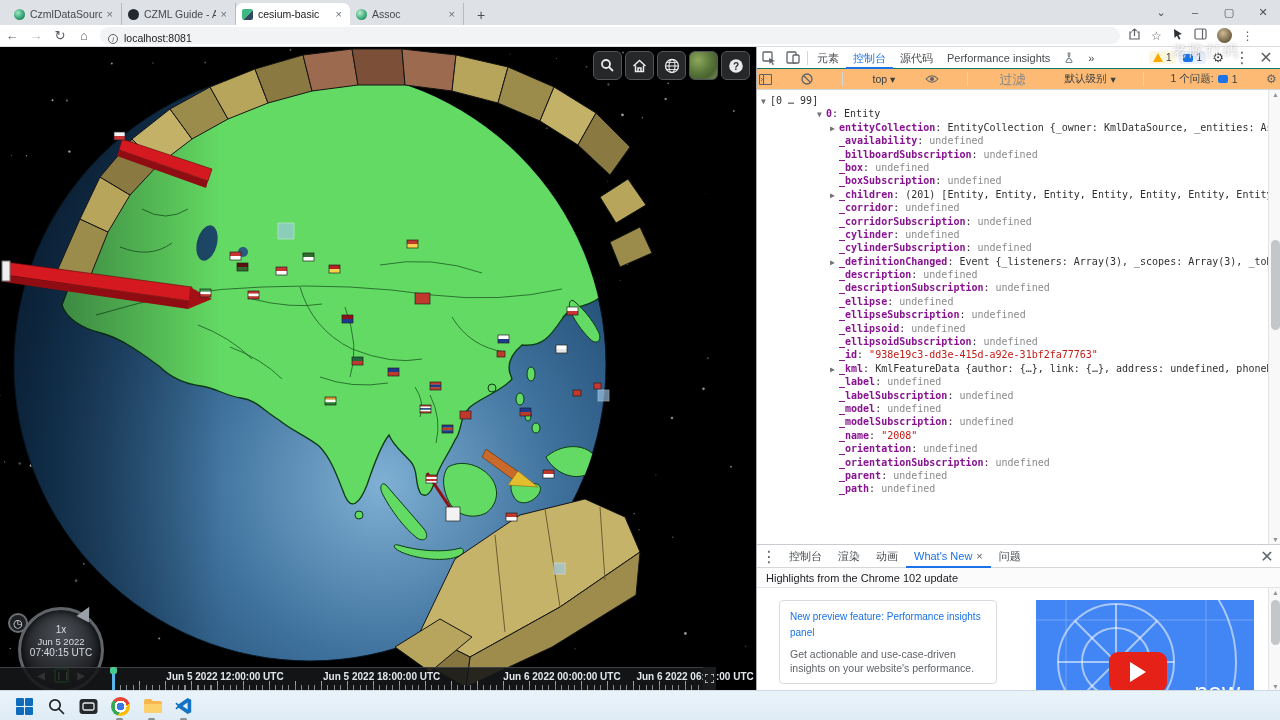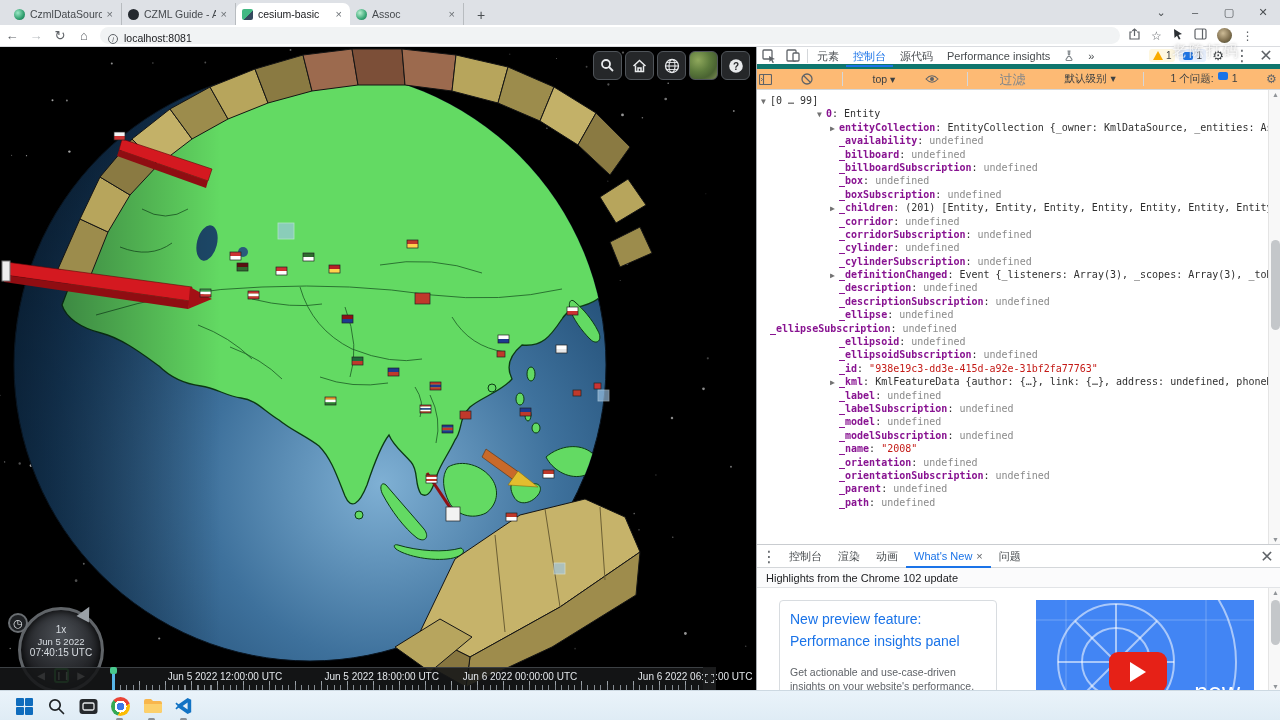--- a/index.html
+++ b/index.html
@@ -39,45 +39,45 @@
   #anim-pointer{position:absolute;left:58px;top:-4px;width:0;height:0;border-left:7px solid transparent;border-right:7px solid transparent;border-bottom:14px solid #9aa0a6;transform:rotate(28deg);}
   .anim-txt{position:absolute;width:100%;text-align:center;color:#d8dde2;}
   #anim-speed{top:14px;font-size:10px;}
   #anim-date{top:26px;font-size:9.5px;}
   #anim-time{top:37px;font-size:10px;}
   #anim-btns{position:absolute;bottom:7px;width:100%;display:flex;justify-content:center;gap:5px;}
   .abtn{width:15px;height:15px;color:#e8eaec;font-size:10px;line-height:15px;text-align:center;}
   .abtn.pause{border:2px solid #3fbf4e;border-radius:3px;background:#101510;color:#dff5df;line-height:12px;font-size:8px;letter-spacing:1px;}
   #clock-btn{position:absolute;left:-2px;top:8px;width:20px;height:20px;border-radius:50%;background:#1e2023;border:2px solid #6a6e72;color:#dfe3e6;font-size:11px;line-height:16px;text-align:center;}
   
-  #timeline{position:absolute;left:0;bottom:0;width:716px;height:23px;background:rgba(22,23,24,.88);border-top:1px solid #3c4044;}
+  #timeline{position:absolute;left:0;bottom:0;width:716px;height:23px;background:rgba(22,23,24,.88);border-top:1px solid #3c4044;font-weight:bold;}
   .tl-label{position:absolute;bottom:8px;transform:translateX(-50%);font-size:10px;color:#e2e6ea;white-space:nowrap;}
   #tl-ticks1{position:absolute;bottom:0;left:113px;right:13px;height:5px;background:repeating-linear-gradient(90deg,#848a90 0 1px,transparent 1px 6.5px);}
   #tl-ticks2{position:absolute;bottom:0;left:113px;right:13px;height:9px;background:repeating-linear-gradient(90deg,#9aa0a6 0 1px,transparent 1px 26px);}
   #tl-scrub{position:absolute;left:112px;bottom:0;width:3px;height:23px;background:#58b6e8;}
   #tl-scrub:before{content:"";position:absolute;left:-2px;top:0;width:7px;height:7px;background:#49c98e;border-radius:2px;}
   #tl-fs{position:absolute;right:0;bottom:0;width:13px;height:23px;background:#1a1b1c;color:#cfd4d8;display:flex;align-items:center;justify-content:center;}
   
   #devtools{position:absolute;left:756px;top:47px;width:524px;height:643px;background:#fff;border-left:1px solid #a9adb1;}
-  #dt-top{position:absolute;left:0;top:0;width:100%;height:22px;border-bottom:5px solid #0f766e;display:flex;align-items:center;background:#fff;}
+  #dt-top{position:absolute;left:0;top:0;width:100%;height:22px;border-bottom:1px solid #0f766e;display:flex;align-items:center;background:#fff;}
   .dt-ic{width:24px;display:flex;justify-content:center;color:#5f6368;}
   .dt-sep{width:1px;height:14px;background:#d4d7da;margin:0 2px;}
   .dt-tab{padding:0 7px;font-size:11px;color:#474b4e;height:22px;line-height:22px;white-space:nowrap;}
   .dt-tab.active{color:#1a73e8;box-shadow:inset 0 -2px 0 #1a73e8;}
   #dt-top .spacer{flex:1;}
   .badge{display:flex;align-items:center;font-size:10px;color:#3c4043;padding:1px 4px;border-radius:3px;gap:3px;}
   .badge.warn{background:#fef7e0;}
   .badge.iss{background:#e8f0fe;}
   .tri{width:0;height:0;border-left:5px solid transparent;border-right:5px solid transparent;border-bottom:9px solid #f9ab00;}
   .bub{width:10px;height:8px;background:#1a73e8;border-radius:2px;}
   #dt-bar2{position:absolute;left:0;top:22px;width:100%;height:21px;border-bottom:1px solid #d4d7da;display:flex;align-items:center;background:#fdba74;font-size:10.5px;color:#3c4043;gap:24px;}
   #ctx{margin:0 4px;white-space:nowrap;}
   #filter{flex:1;border:none;outline:none;font-size:13px;color:#202124;margin-left:6px;background:transparent;min-width:40px;}
   #filter::placeholder{color:#80868b;}
-  #dt-bar2 .rt{white-space:nowrap;margin:0 1px;display:flex;align-items:flex-start;gap:4px;}
+  #dt-bar2 .rt{white-space:nowrap;margin:0 1px;display:flex;align-items:center;gap:4px;}
   
   #console{position:absolute;left:0;top:43px;width:511px;height:454px;overflow:hidden;font-family:"DejaVu Sans Mono","Liberation Mono",monospace;font-size:10px;background:#fff;padding-top:4px;}
   .crow{height:13.4px;line-height:13.4px;white-space:pre;overflow:hidden;}
   .arr{display:inline-block;width:13px;color:#727272;font-size:8px;text-align:center;}
   .ckey{color:#881391;font-weight:bold;}
   .cp{color:#303030;}
   .cu{color:#8a8a8a;}
   .cs{color:#c41a16;}
   .vscroll{position:absolute;width:13px;background:#f8f8f8;border-left:1px solid #e4e4e4;}
   .vthumb{position:absolute;left:2px;width:9px;background:#c4c7ca;border-radius:5px;}
@@ -85,21 +85,21 @@
   
   #drawer{position:absolute;left:0;top:497px;width:524px;height:146px;border-top:1px solid #c9ccd0;background:#fff;}
   #dw-tabs{position:absolute;left:0;top:0;width:100%;height:23px;border-bottom:1px solid #d4d7da;display:flex;align-items:center;background:#fff;}
   .dw-tab{padding:0 8px;font-size:11px;color:#474b4e;height:23px;line-height:23px;display:flex;align-items:center;gap:4px;white-space:nowrap;}
   .dw-tab.active{color:#1a73e8;box-shadow:inset 0 -2px 0 #1a73e8;}
   .dw-tab .x{color:#5f6368;font-size:11px;}
   #dw-header{position:absolute;left:0;top:23px;width:100%;height:20px;background:#fbfbfc;border-bottom:1px solid #e2e4e7;font-size:11px;color:#202124;line-height:20px;padding-left:9px;}
   #wn-body{position:absolute;left:0;top:43px;width:511px;height:103px;overflow:hidden;background:#fff;}
   #wn-cards{position:absolute;left:22px;top:12px;width:218px;}
   .wn-card{border:1px solid #d8dce0;border-radius:4px;padding:8px 10px;margin-bottom:9px;background:#fff;}
-  .wn-title{font-size:14px;color:#1a73e8;line-height:1.55;margin-bottom:14px;}
+  .wn-title{font-size:10px;color:#1a73e8;line-height:1.55;margin-bottom:8px;}
   .wn-text{font-size:10.5px;color:#5f6368;line-height:1.3;}
   #wn-video{position:absolute;left:279px;top:12px;width:218px;height:140px;background:#4285f4;overflow:hidden;}
   #wn-video svg{position:absolute;left:0;top:0;}
   #wn-play{position:absolute;left:73px;top:52px;width:58px;height:40px;background:#e62117;border-radius:9px;display:flex;align-items:center;justify-content:center;}
   #wn-play:after{content:"";width:0;height:0;border-left:16px solid #fff;border-top:10px solid transparent;border-bottom:10px solid transparent;}
   #wn-new{position:absolute;right:14px;top:78px;color:#fff;font-size:25px;font-weight:400;}
   
   #taskbar{position:absolute;left:0;top:690px;width:1280px;height:30px;background:linear-gradient(#eaf3fa,#dfecf5);border-top:1px solid #cdd9e2;}
   .tb-ic{position:absolute;top:3px;width:24px;height:24px;display:flex;align-items:center;justify-content:center;}
   .run{position:absolute;top:27px;width:7px;height:3px;border-radius:2px;background:#8a9097;}
@@ -618,21 +618,21 @@
     </div>
     <div id="clock-btn">◷</div>
   </div>
 
   <div id="timeline">
     <div id="tl-ticks2"></div>
     <div id="tl-ticks1"></div>
     <div id="tl-labels">
         <span class="tl-label" style="left: 225px;">Jun 5 2022 12:00:00 UTC</span>
         <span class="tl-label" style="left: 381.7px;">Jun 5 2022 18:00:00 UTC</span>
-        <span class="tl-label" style="left: 520px;">Jun 6 2022 00:00:00 UTC</span>
+        <span class="tl-label" style="left: 562px;">Jun 6 2022 00:00:00 UTC</span>
         <span class="tl-label" style="left: 695.1px;">Jun 6 2022 06:00:00 UTC</span>
       </div>
     <div id="tl-scrub"></div>
     <div id="tl-fs">
       <svg width="9" height="9" viewBox="0 0 9 9">
           <path d="M0 3 V0 H3 M6 0 H9 V3 M9 6 V9 H6 M3 9 H0 V6" fill="none" stroke="#cfd4d8" stroke-width="1.4"></path>
         </svg>
     </div>
   </div>
 </div>
@@ -710,34 +710,33 @@
         <span>1</span>
       </span>
     <span class="dt-ic" style="font-size:12px;color:#5f6368;">⚙</span>
   </div>
 
   <div id="console">
       <div class="crow" style=""><span class="arr">▼</span><span class="cp">[0 … 99]</span></div>
       <div class="crow" style="padding-left: 56px;"><span class="arr">▼</span><span class="ckey">0</span><span class="cp">: </span><span class="cp">Entity</span></div>
       <div class="crow" style="padding-left: 69px;"><span class="arr">▶</span><span class="ckey">entityCollection</span><span class="cp">: </span><span class="cp">EntityCollection {_owner: KmlDataSource, _entities: Assoc</span></div>
       <div class="crow" style="padding-left: 69px;"><span class="arr"> </span><span class="ckey">_availability</span><span class="cp">: </span><span class="cu">undefined</span></div>
-      <div class="crow" style="padding-left: 69px;"><span class="arr"> </span><span class="ckey">_billboard</span><span class="cp">: </span><span class="cu">undefined</span></div>
       <div class="crow" style="padding-left: 69px;"><span class="arr"> </span><span class="ckey">_billboardSubscription</span><span class="cp">: </span><span class="cu">undefined</span></div>
       <div class="crow" style="padding-left: 69px;"><span class="arr"> </span><span class="ckey">_box</span><span class="cp">: </span><span class="cu">undefined</span></div>
       <div class="crow" style="padding-left: 69px;"><span class="arr"> </span><span class="ckey">_boxSubscription</span><span class="cp">: </span><span class="cu">undefined</span></div>
       <div class="crow" style="padding-left: 69px;"><span class="arr">▶</span><span class="ckey">_children</span><span class="cp">: </span><span class="cp">(201) [Entity, Entity, Entity, Entity, Entity, Entity, Entity, E</span></div>
       <div class="crow" style="padding-left: 69px;"><span class="arr"> </span><span class="ckey">_corridor</span><span class="cp">: </span><span class="cu">undefined</span></div>
       <div class="crow" style="padding-left: 69px;"><span class="arr"> </span><span class="ckey">_corridorSubscription</span><span class="cp">: </span><span class="cu">undefined</span></div>
       <div class="crow" style="padding-left: 69px;"><span class="arr"> </span><span class="ckey">_cylinder</span><span class="cp">: </span><span class="cu">undefined</span></div>
       <div class="crow" style="padding-left: 69px;"><span class="arr"> </span><span class="ckey">_cylinderSubscription</span><span class="cp">: </span><span class="cu">undefined</span></div>
       <div class="crow" style="padding-left: 69px;"><span class="arr">▶</span><span class="ckey">_definitionChanged</span><span class="cp">: </span><span class="cp">Event {_listeners: Array(3), _scopes: Array(3), _toRemo</span></div>
       <div class="crow" style="padding-left: 69px;"><span class="arr"> </span><span class="ckey">_description</span><span class="cp">: </span><span class="cu">undefined</span></div>
       <div class="crow" style="padding-left: 69px;"><span class="arr"> </span><span class="ckey">_descriptionSubscription</span><span class="cp">: </span><span class="cu">undefined</span></div>
       <div class="crow" style="padding-left: 69px;"><span class="arr"> </span><span class="ckey">_ellipse</span><span class="cp">: </span><span class="cu">undefined</span></div>
-      <div class="crow" style=""><span class="arr"> </span><span class="ckey">_ellipseSubscription</span><span class="cp">: </span><span class="cu">undefined</span></div>
+      <div class="crow" style="padding-left: 69px;"><span class="arr"> </span><span class="ckey">_ellipseSubscription</span><span class="cp">: </span><span class="cu">undefined</span></div>
       <div class="crow" style="padding-left: 69px;"><span class="arr"> </span><span class="ckey">_ellipsoid</span><span class="cp">: </span><span class="cu">undefined</span></div>
       <div class="crow" style="padding-left: 69px;"><span class="arr"> </span><span class="ckey">_ellipsoidSubscription</span><span class="cp">: </span><span class="cu">undefined</span></div>
       <div class="crow" style="padding-left: 69px;"><span class="arr"> </span><span class="ckey">_id</span><span class="cp">: </span><span class="cs">"938e19c3-dd3e-415d-a92e-31bf2fa77763"</span></div>
       <div class="crow" style="padding-left: 69px;"><span class="arr">▶</span><span class="ckey">_kml</span><span class="cp">: </span><span class="cp">KmlFeatureData {author: {…}, link: {…}, address: undefined, phoneNumb</span></div>
       <div class="crow" style="padding-left: 69px;"><span class="arr"> </span><span class="ckey">_label</span><span class="cp">: </span><span class="cu">undefined</span></div>
       <div class="crow" style="padding-left: 69px;"><span class="arr"> </span><span class="ckey">_labelSubscription</span><span class="cp">: </span><span class="cu">undefined</span></div>
       <div class="crow" style="padding-left: 69px;"><span class="arr"> </span><span class="ckey">_model</span><span class="cp">: </span><span class="cu">undefined</span></div>
       <div class="crow" style="padding-left: 69px;"><span class="arr"> </span><span class="ckey">_modelSubscription</span><span class="cp">: </span><span class="cu">undefined</span></div>
       <div class="crow" style="padding-left: 69px;"><span class="arr"> </span><span class="ckey">_name</span><span class="cp">: </span><span class="cs">"2008"</span></div>
       <div class="crow" style="padding-left: 69px;"><span class="arr"> </span><span class="ckey">_orientation</span><span class="cp">: </span><span class="cu">undefined</span></div>

